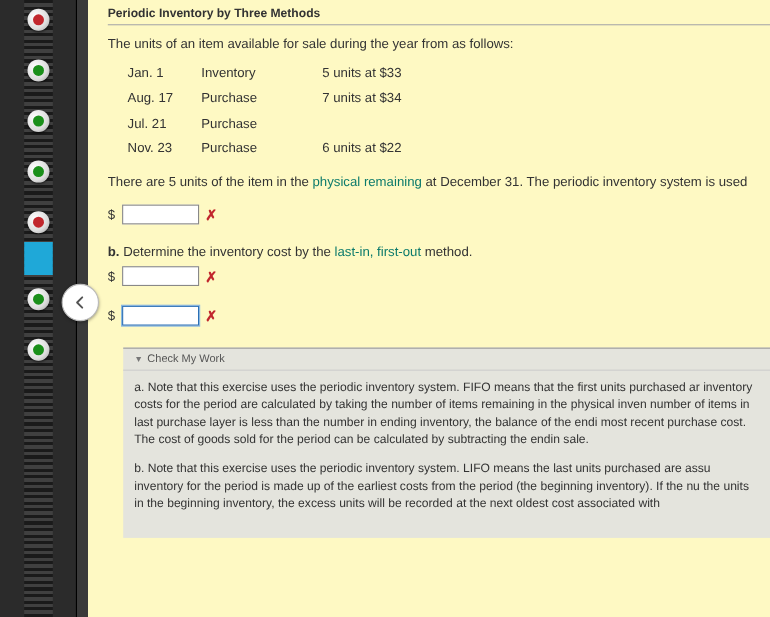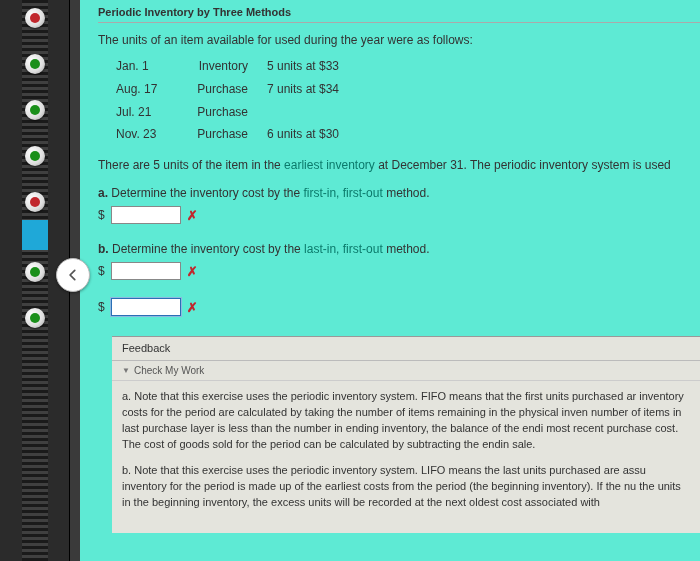--- a/index.html
+++ b/index.html
@@ -61,37 +61,37 @@
     border: 1px solid #bbb;
     box-shadow: 0 1px 3px rgba(0,0,0,.4);
     display: flex; align-items: center; justify-content: center;
     z-index: 5;
   }
   .back-btn svg { width: 14px; height: 14px; }
   .content {
     position: absolute;
     left: 80px; top: 0;
     width: 620px; height: 561px;
-    background: #5eead4;
+    background: #fef9c3;
     padding: 6px 0 0 18px;
     overflow: hidden;
   }
   .title-cut {
     font-size: 11px;
     color: #333;
     padding-bottom: 4px;
     border-bottom: 1px solid #aaa;
     margin-bottom: 10px;
     font-weight: bold;
   }
   .intro { margin-bottom: 8px; }
   .trans-table { margin-left: 18px; margin-bottom: 10px; }
-  .trans-row { display: flex; line-height: 1.9; }
+  .trans-row { display: flex; line-height: 1.9; gap: 13px; }
   .tc-date { width: 54px; }
-  .tc-type { width: 78px; text-align: right; }
+  .tc-type { width: 78px; }
   .tc-units { width: 110px; text-align: center; }
   .note { margin-bottom: 12px; line-height: 1.5; }
   .q { margin-bottom: 18px; }
   .q-label { margin-bottom: 6px; }
   .q-label b { font-weight: bold; }
   .term { color: #0b7a6b; }
   .input-row { display: flex; align-items: center; gap: 6px; }
   .dollar { font-size: 12px; }
   .ans-input {
     width: 70px; height: 18px;
@@ -165,53 +165,49 @@
 <div class="back-btn">
   <svg viewBox="0 0 24 24">
     <path d="M15 4 L7 12 L15 20" stroke="#555" stroke-width="3" fill="none" stroke-linecap="round" stroke-linejoin="round"></path>
   </svg>
 </div>
 
 <div class="content">
 
   <div class="title-cut">Periodic Inventory by Three Methods</div>
 
-  <div class="intro">The units of an item available for used during the year were as follows:</div>
+  <div class="intro">The units of an item available for sale during the year from as follows:</div>
 
   <div class="trans-table">
     <div class="trans-row">
       <span class="tc-date">Jan. 1</span>
       <span class="tc-type">Inventory</span>
       <span class="tc-units">5 units at $33</span>
     </div>
     <div class="trans-row">
       <span class="tc-date">Aug. 17</span>
       <span class="tc-type">Purchase</span>
       <span class="tc-units">7 units at $34</span>
     </div>
     <div class="trans-row">
       <span class="tc-date">Jul. 21</span>
       <span class="tc-type">Purchase</span>
     </div>
     <div class="trans-row">
       <span class="tc-date">Nov. 23</span>
       <span class="tc-type">Purchase</span>
-      <span class="tc-units">6 units at $30</span>
+      <span class="tc-units">6 units at $22</span>
     </div>
   </div>
 
   <div class="note">
-    <span>There are 5 units of the item in the </span><span class="term">earliest inventory</span><span> at December 31. The periodic inventory system is used</span><br>
+    <span>There are 5 units of the item in the </span><span class="term">physical remaining</span><span> at December 31. The periodic inventory system is used</span><br>
   </div>
 
   <div class="q">
-    <div class="q-label">
-      <b>a.</b>
-      <span>Determine the inventory cost by the </span><span class="term">first-in, first-out</span><span> method.</span>
-    </div>
     <div class="input-row">
       <span class="dollar">$</span>
       <input class="ans-input" value="" style="">
       <span class="xmark">✗</span>
     </div>
   </div>
 
   <div class="q">
     <div class="q-label">
       <b>b.</b>
@@ -226,21 +222,20 @@
 
   <div class="q">
     <div class="input-row">
       <span class="dollar">$</span>
       <input class="ans-input active" value="" style="">
       <span class="xmark">✗</span>
     </div>
   </div>
 
   <div class="feedback-box">
-    <div class="fb-head">Feedback</div>
     <div class="fb-check">
       <span class="tri">▼</span>
       <span>Check My Work</span>
     </div>
     <div class="fb-body">
       <p>a. Note that this exercise uses the periodic inventory system. FIFO means that the first units purchased ar inventory costs for the period are calculated by taking the number of items remaining in the physical inven number of items in last purchase layer is less than the number in ending inventory, the balance of the endi most recent purchase cost. The cost of goods sold for the period can be calculated by subtracting the endin sale.</p>
       <p>b. Note that this exercise uses the periodic inventory system. LIFO means the last units purchased are assu inventory for the period is made up of the earliest costs from the period (the beginning inventory). If the nu the units in the beginning inventory, the excess units will be recorded at the next oldest cost associated with</p>
     </div>
   </div>
 

